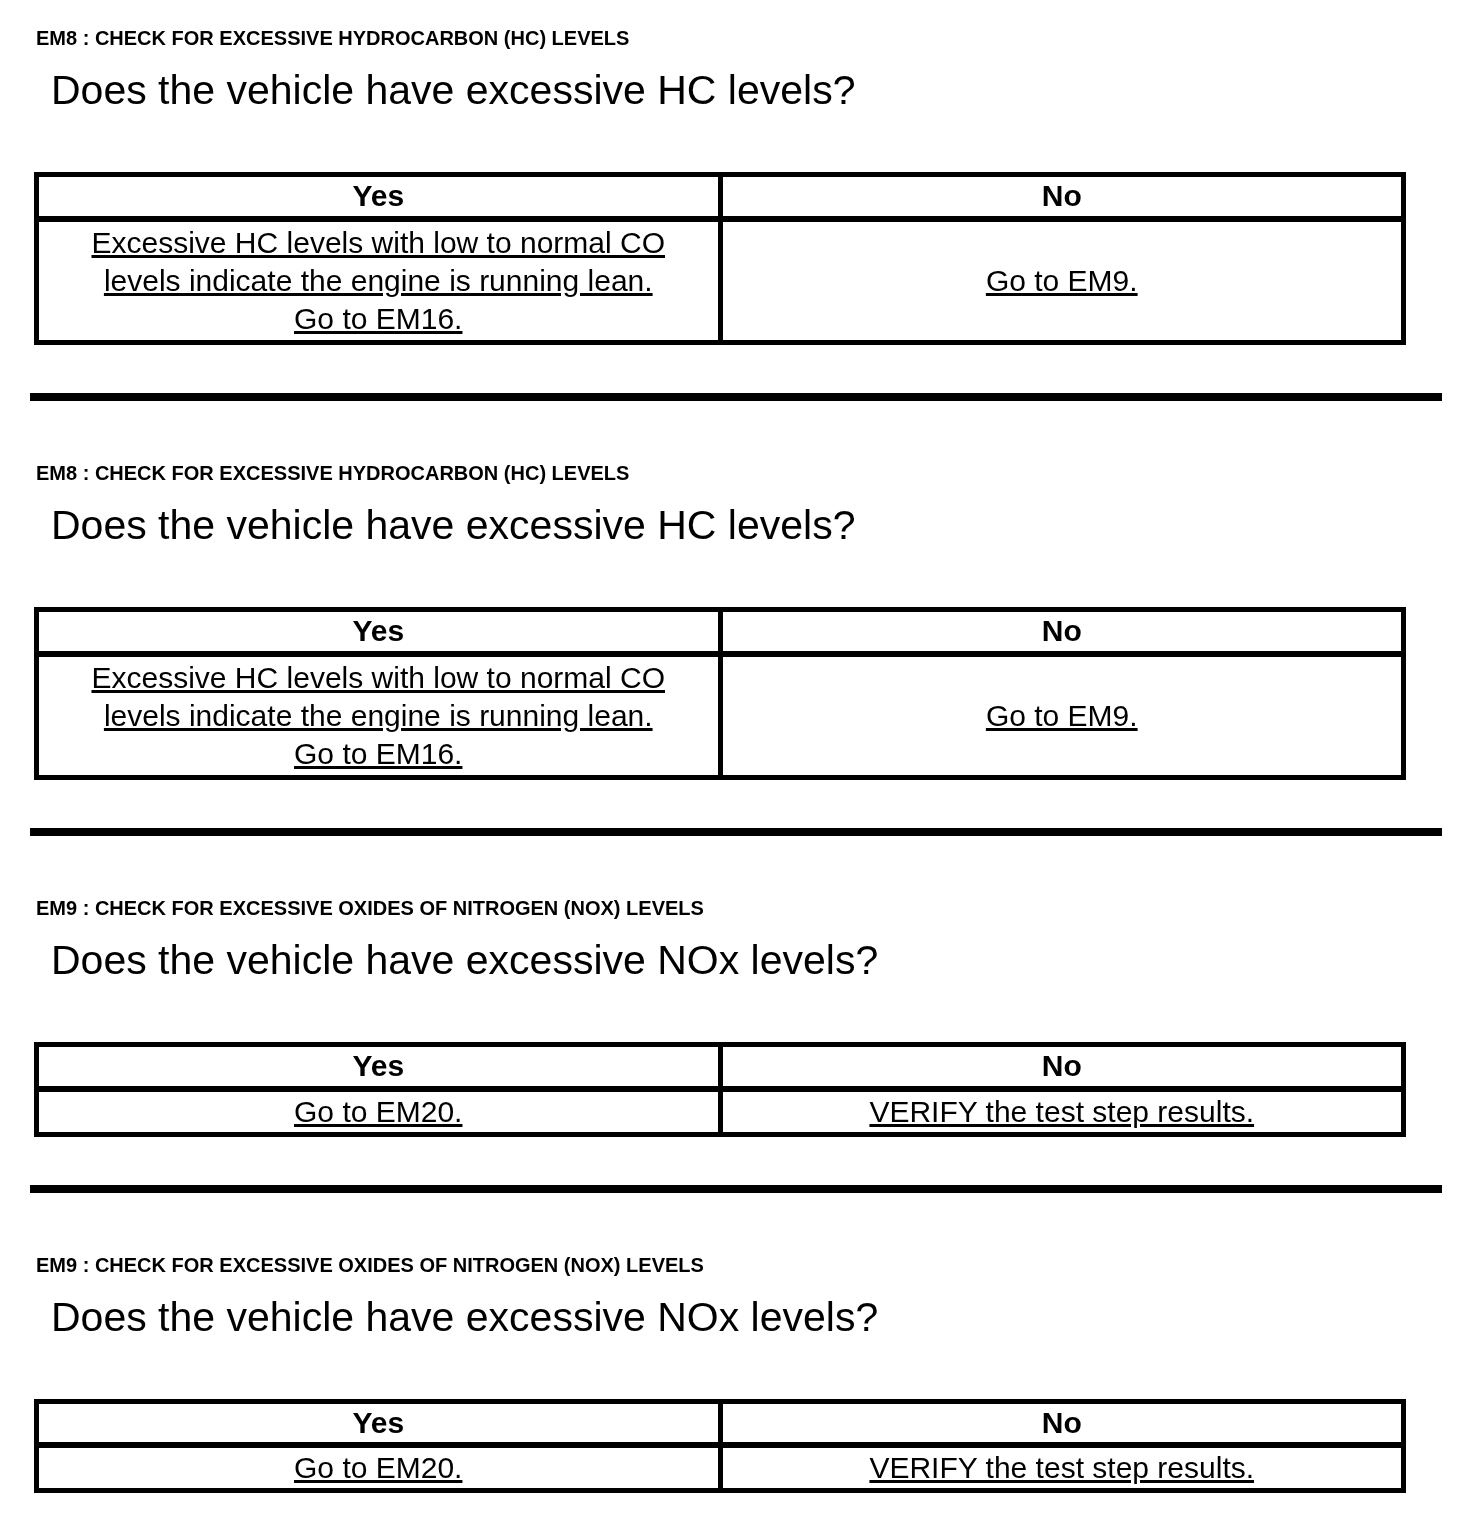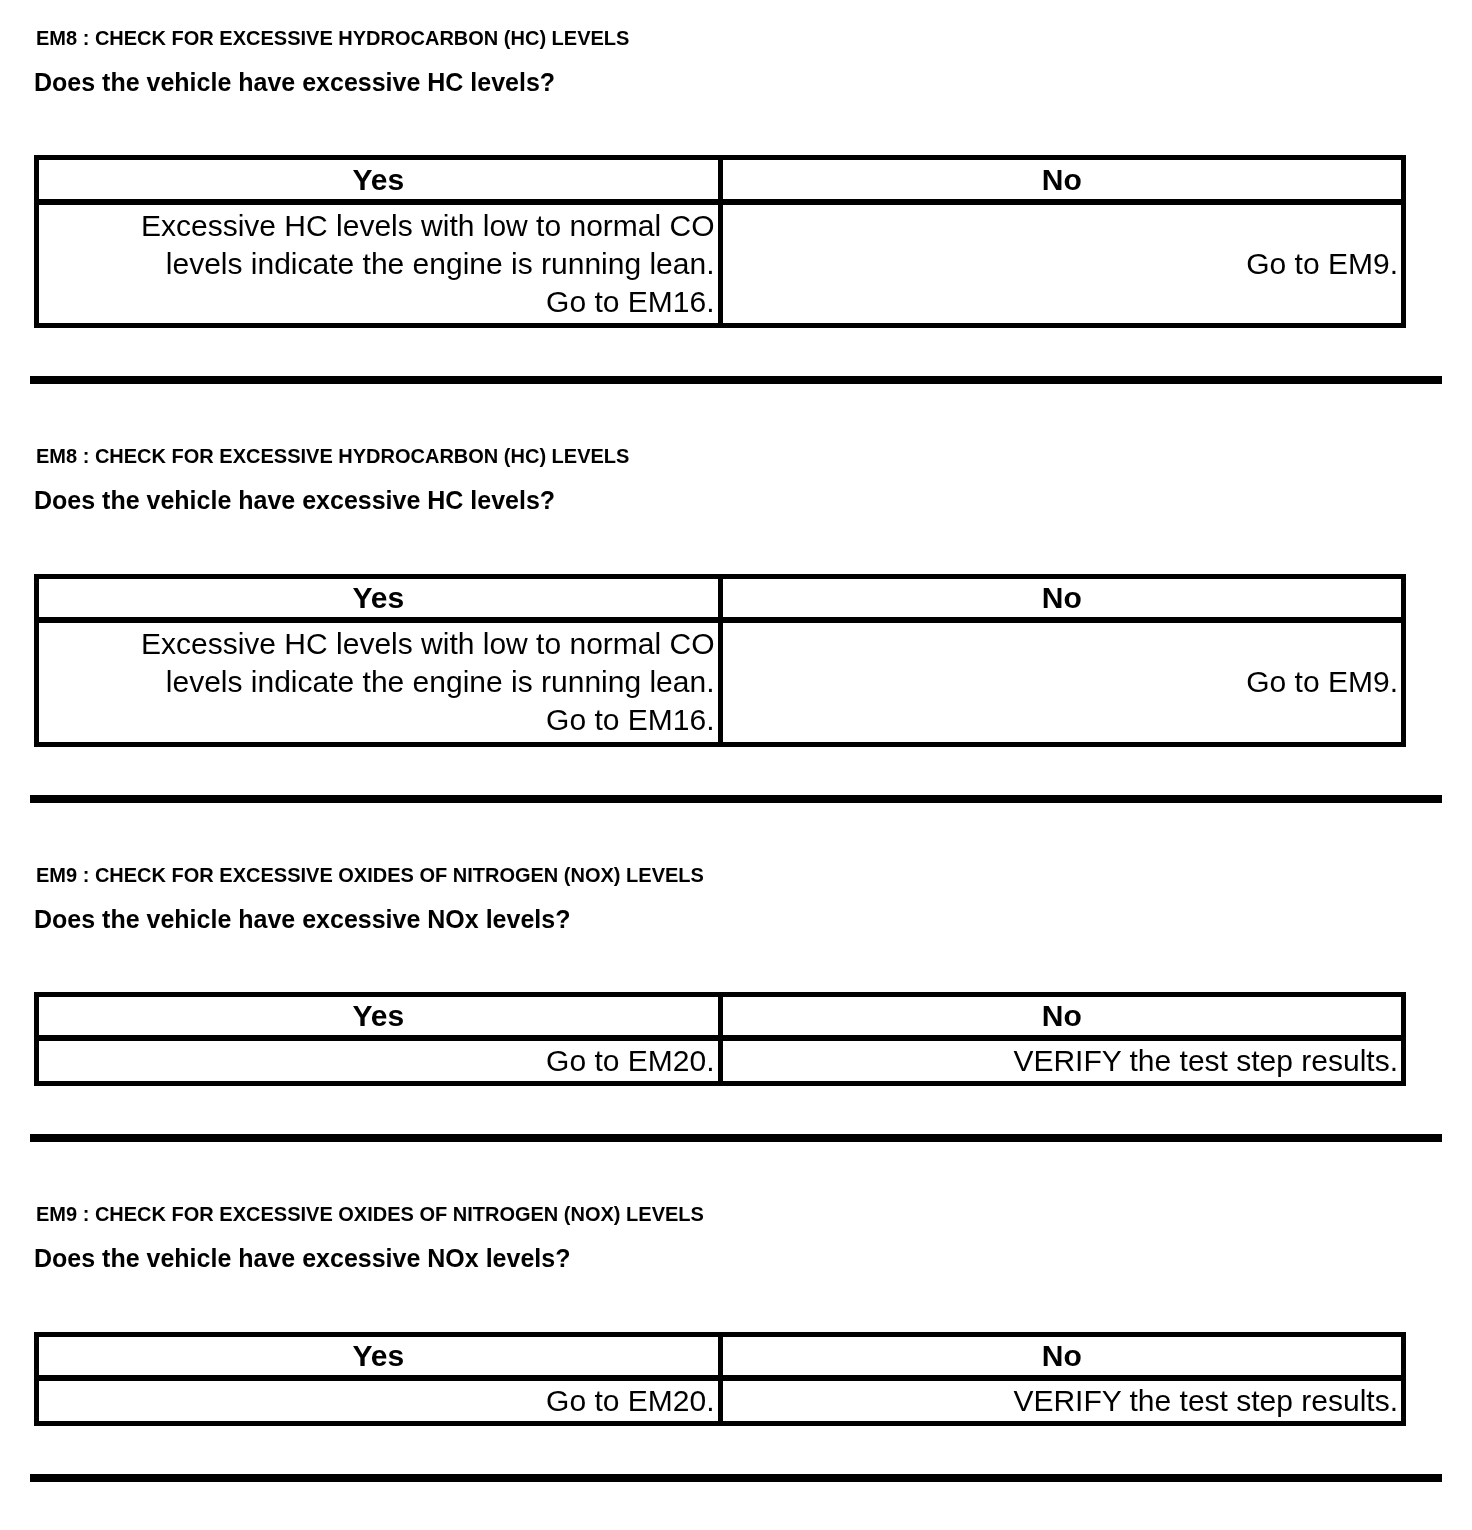--- a/index.html
+++ b/index.html
@@ -18,24 +18,24 @@
   }
   .step { margin: 0; }
   .step-heading {
     font-size: 20px;
     font-weight: bold;
     line-height: 1.05;
     margin: 0 0 20px 2px;
     white-space: nowrap;
   }
   .step-question {
-    font-size: 25px;
-    font-weight: bold;
+    font-size: 41px;
+    font-weight: normal;
     line-height: 1.05;
-    margin: 0 0 60px 0;
+    margin: 0 0 60px 17px;
     white-space: nowrap;
   }
   table.decision {
     border-collapse: collapse;
     width: 1372px;
     table-layout: fixed;
     margin: 4px 0 48px 0;
   }
   table.decision th,
   table.decision td {
@@ -44,22 +44,23 @@
     padding: 1px 3px;
     vertical-align: middle;
   }
   table.decision th {
     font-weight: bold;
     text-align: center;
     height: 44px;
     border-bottom-width: 6px;
   }
   table.decision td {
-    text-align: right;
+    text-align: center;
     font-weight: normal;
+    text-decoration: underline;
   }
   td.cell-tall { height: 124px; }
   td.cell-short { height: 45px; }
   .cell-line { line-height: 38px; }
   td.align-left { text-align: left; }
   hr.sep {
     border: none;
     height: 8px;
     background: #000000;
     width: 1412px;

